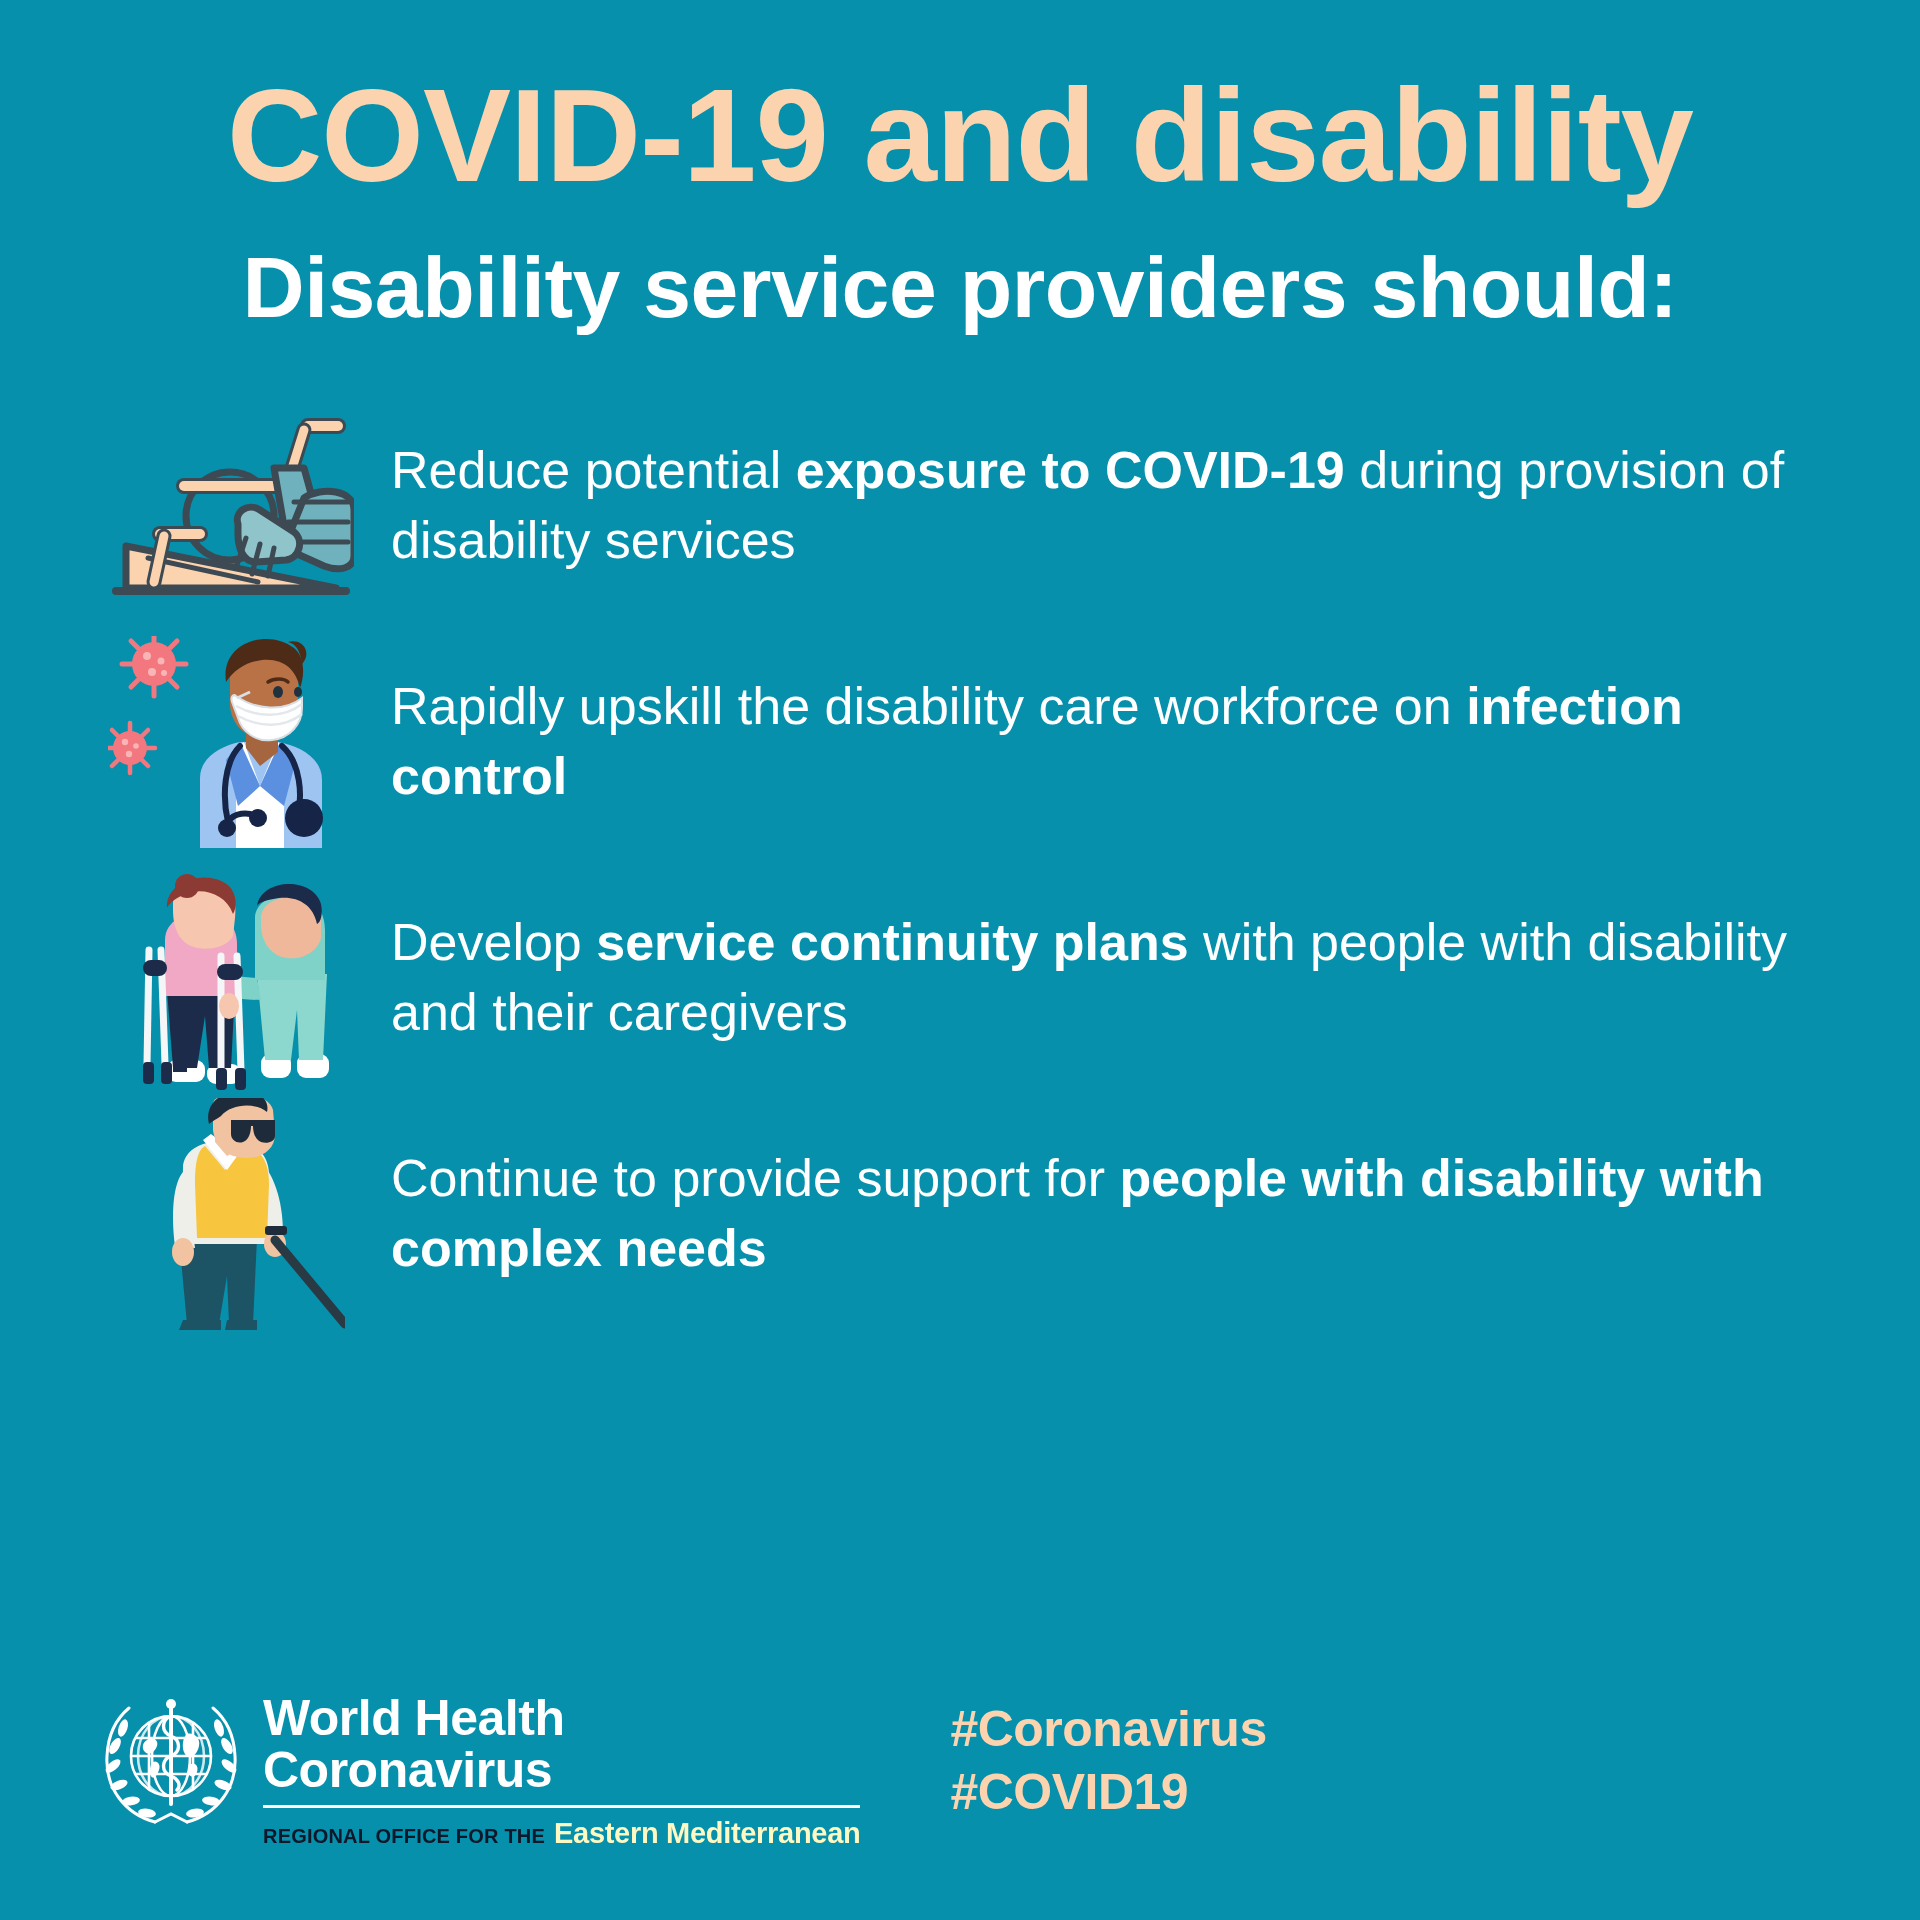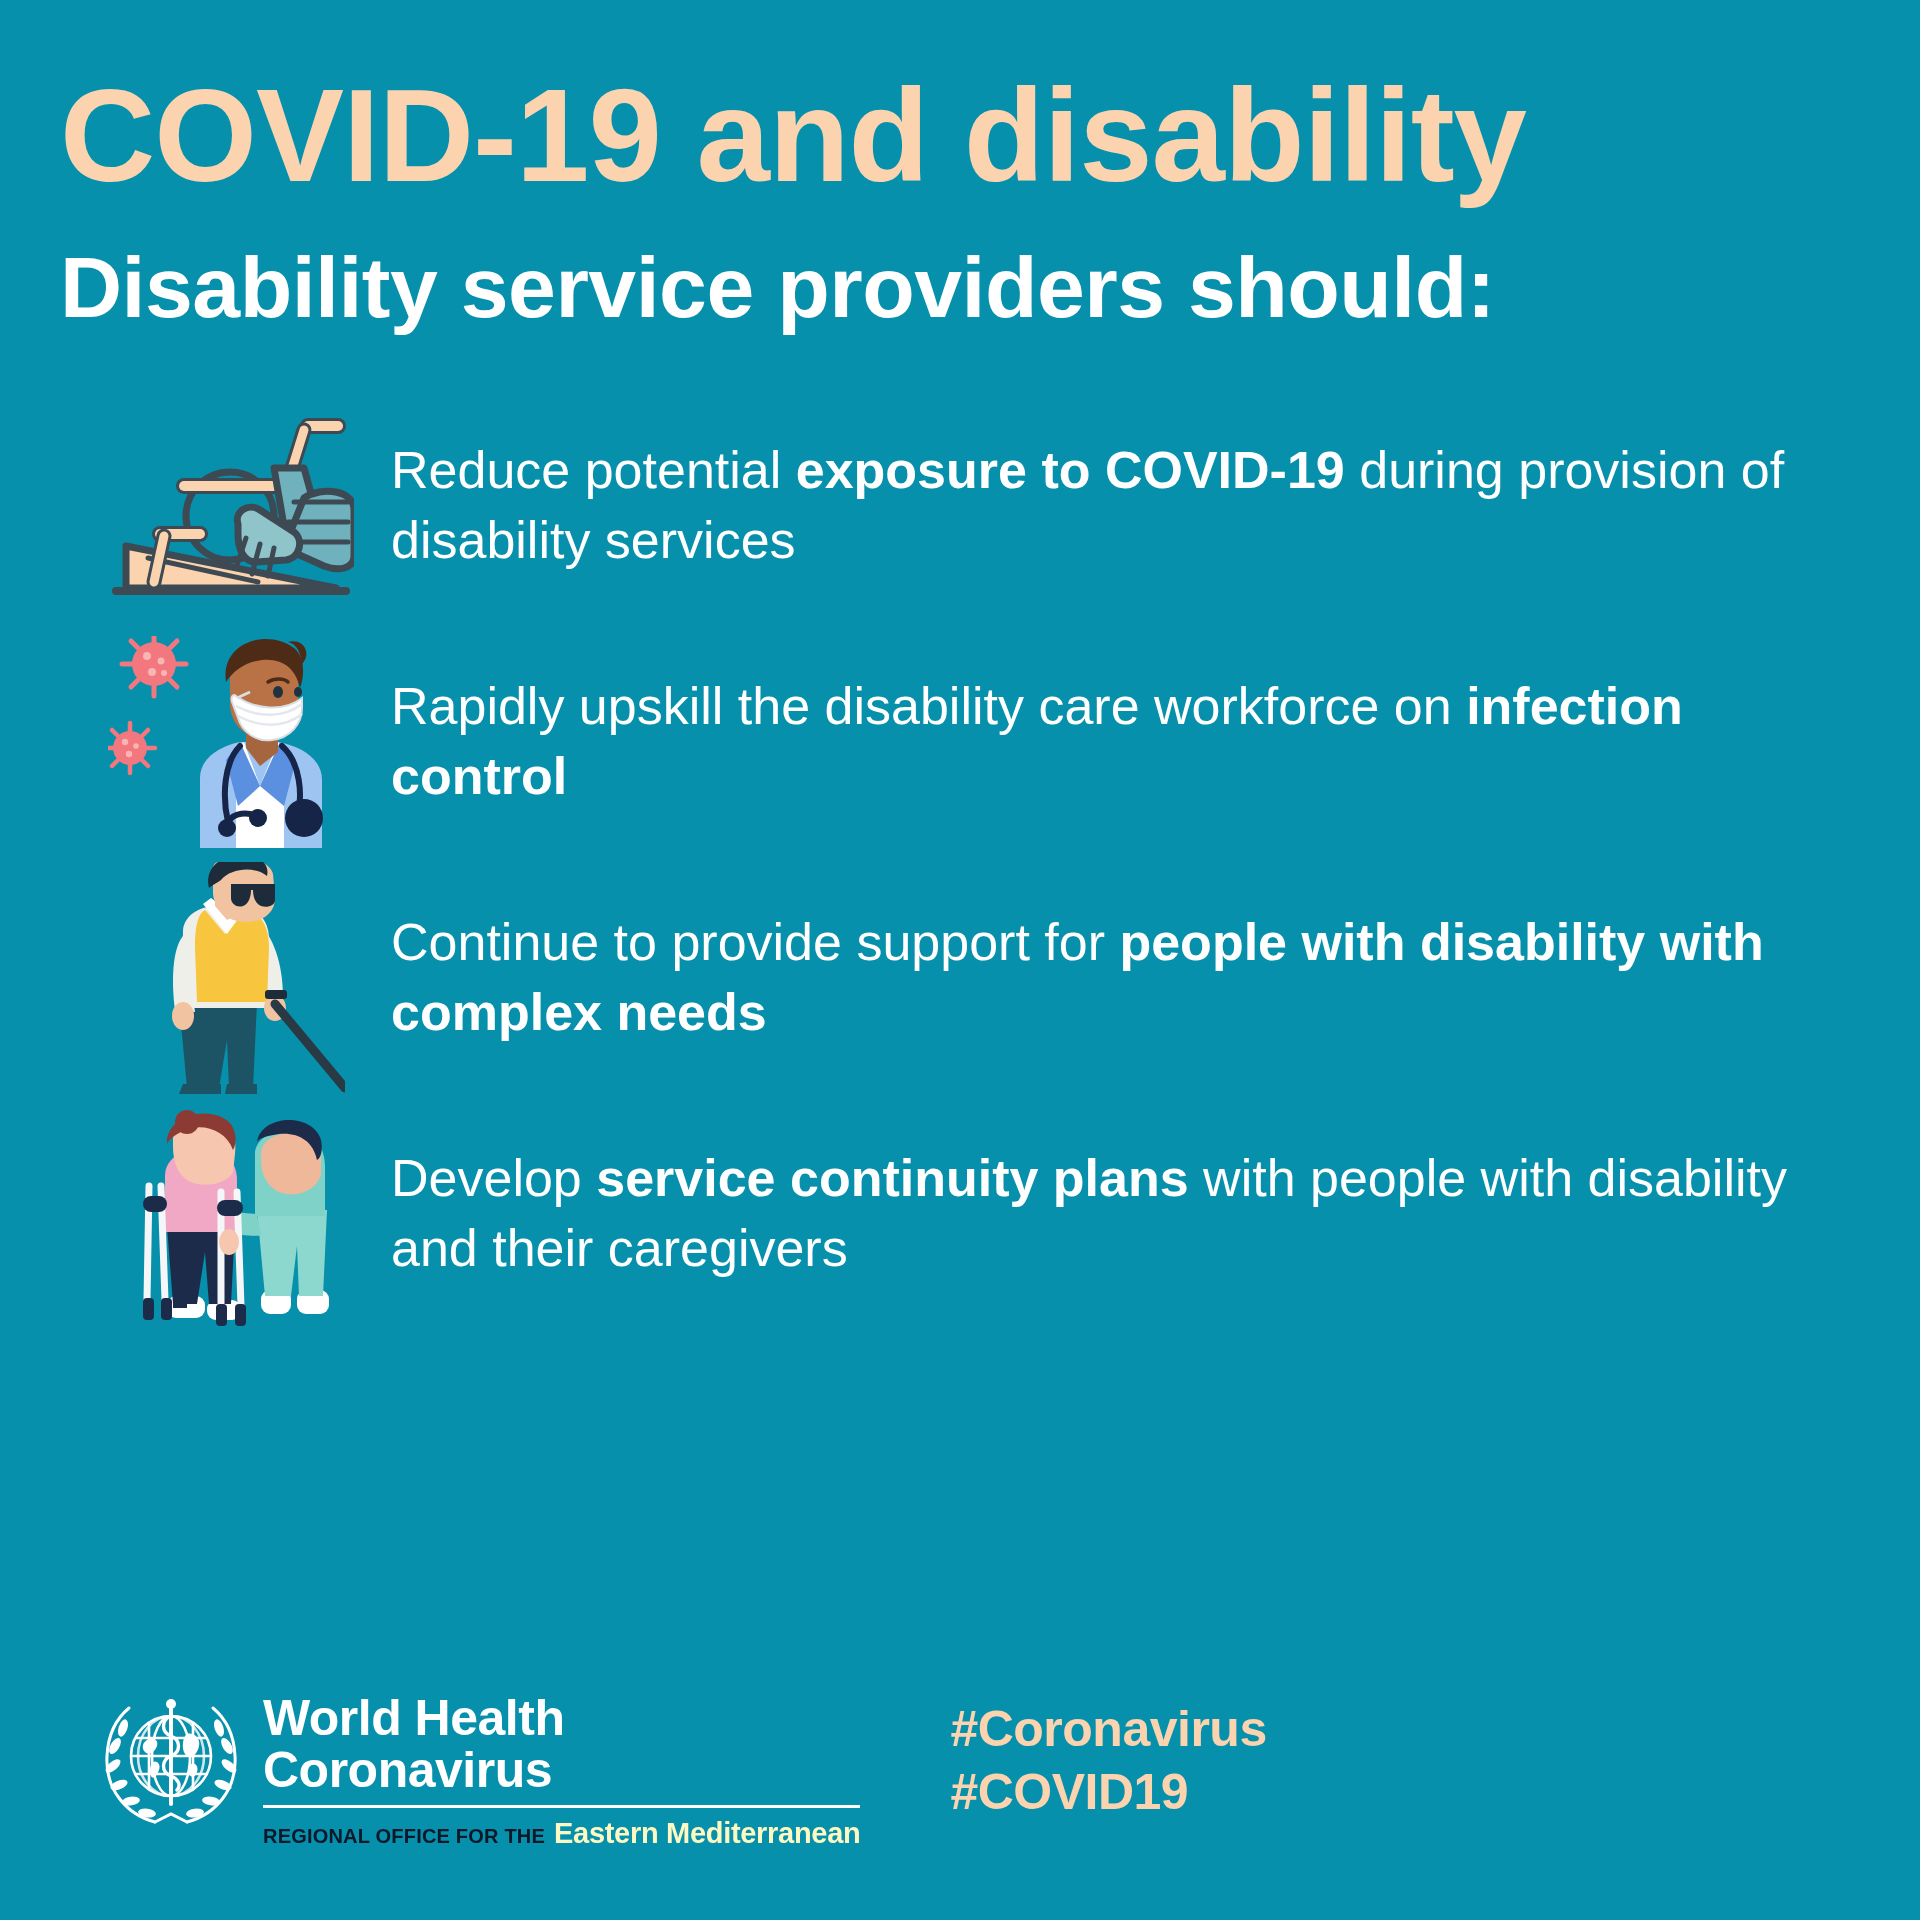--- a/index.html
+++ b/index.html
@@ -18,20 +18,21 @@
     position: absolute;
     inset: 0;
     background: #0690AB;
     display: flex;
     flex-direction: column;
   }
 
   
   .header {
     padding: 70px 60px 0 60px;
+    text-align: center;
   }
   .title {
     color: #FBD3AF;
     font-size: 132px;
     font-weight: bold;
     line-height: 1.0;
     letter-spacing: -1px;
     margin: 0;
     white-space: nowrap;
   }
@@ -287,60 +288,20 @@
           <circle cx="196" cy="182" r="19" fill="#152447"></circle>
         </svg>
       </div>
       <div class="bullet-text">
         <span>Rapidly upskill the disability care workforce on </span><b>infection control</b>
       </div>
     </div>
 
     <div class="bullet">
       <div class="bullet-icon">
-        <svg width="228" height="232" viewBox="0 0 228 232">
-
-          <path d="M62 140 L140 140 L136 226 L112 226 L110 178 L102 226 L70 226 Z" fill="#1C5465"></path>
-
-          <path d="M66 70 C66 54 82 44 100 44 L124 44 C142 46 152 60 152 76 L152 146 L64 146 Z" fill="#EFEFEA"></path>
-
-          <path d="M66 74 C56 86 54 116 58 148 L78 150 C74 118 76 92 84 80 Z" fill="#EFEFEA"></path>
-
-          <path d="M142 62 C156 74 166 102 166 134 L148 140 C146 112 140 88 132 76 Z" fill="#EFEFEA"></path>
-
-          <path d="M88 48 L108 72 L128 48 C148 52 152 70 152 86 L150 140 L80 140 L78 86 C78 68 80 52 88 48 Z" fill="#F7C53E"></path>
-
-          <path d="M86 42 L110 72 L132 42 L124 36 L110 48 L94 36 Z" fill="#FFFFFF"></path>
-
-          <path d="M98 22 L128 22 L128 48 L110 58 L98 44 Z" fill="#F2C3A0"></path>
-
-          <path d="M96 6 C96 -8 150 -10 156 12 L158 36 C158 52 144 60 130 60 C112 60 98 50 96 32 Z" fill="#F2C3A0"></path>
-
-          <path d="M92 26 C86 2 112 -12 136 -6 C148 -2 152 6 150 14 C138 4 114 6 104 18 C98 22 94 24 92 26 Z" fill="#1D2B3A"></path>
-
-          <path d="M126 22 L158 22 L158 38 C158 44 150 46 144 44 C138 42 136 34 136 28 L134 28 C134 34 132 42 126 44 C120 46 114 42 114 36 L114 22 Z" fill="#1D2B3A"></path>
-
-          <ellipse cx="66" cy="154" rx="11" ry="14" fill="#F2C3A0"></ellipse>
-          <ellipse cx="158" cy="146" rx="11" ry="13" fill="#F2C3A0"></ellipse>
-
-          <rect x="148" y="128" width="22" height="9" rx="3" fill="#1D2B3A"></rect>
-
-          <path d="M158 142 L228 226" stroke="#2A3A44" stroke-width="9" stroke-linecap="round" fill="none"></path>
-
-          <path d="M66 222 L104 222 L104 232 L62 232 Z" fill="#1C5465"></path>
-          <path d="M110 222 L140 222 L140 232 L108 232 Z" fill="#1C5465"></path>
-        </svg>
-      </div>
-      <div class="bullet-text">
-        <span>Continue to provide support for </span><b>people with disability with complex needs</b>
-      </div>
-    </div>
-
-    <div class="bullet">
-      <div class="bullet-icon">
         <svg width="220" height="228" viewBox="0 0 220 228">
 
           <g>
             <rect x="140" y="190" width="30" height="24" rx="9" fill="#FFFFFF"></rect>
             <rect x="176" y="190" width="32" height="24" rx="9" fill="#FFFFFF"></rect>
             <path d="M136 110 L206 110 L202 196 L178 196 L176 146 L170 196 L144 196 Z" fill="#8CD8CE"></path>
             <path d="M134 54 C134 36 160 26 176 30 C196 34 204 50 204 66 L204 116 L134 116 Z" fill="#7FD2C8"></path>
             <rect x="152" y="72" width="28" height="9" rx="2" fill="#E8F6F4"></rect>
             <path d="M140 54 C140 28 196 24 200 52 L200 74 C196 90 178 96 166 94 C150 92 140 78 140 60 Z" fill="#F0B89A"></path>
             <path d="M136 42 C140 14 192 12 200 40 C202 50 200 58 196 60 C192 40 176 32 158 34 C146 36 138 38 136 42 Z" fill="#1D2B4A"></path>
@@ -373,20 +334,60 @@
             <rect x="40" y="198" width="11" height="22" rx="4"></rect>
             <rect x="95" y="204" width="11" height="22" rx="4"></rect>
             <rect x="114" y="204" width="11" height="22" rx="4"></rect>
           </g>
 
           <ellipse cx="108" cy="142" rx="10" ry="13" fill="#F6C6AE"></ellipse>
         </svg>
       </div>
       <div class="bullet-text">
         <span>Develop </span><b>service continuity plans</b><span> with people with disability and their caregivers</span>
+      </div>
+    </div>
+
+    <div class="bullet">
+      <div class="bullet-icon">
+        <svg width="228" height="232" viewBox="0 0 228 232">
+
+          <path d="M62 140 L140 140 L136 226 L112 226 L110 178 L102 226 L70 226 Z" fill="#1C5465"></path>
+
+          <path d="M66 70 C66 54 82 44 100 44 L124 44 C142 46 152 60 152 76 L152 146 L64 146 Z" fill="#EFEFEA"></path>
+
+          <path d="M66 74 C56 86 54 116 58 148 L78 150 C74 118 76 92 84 80 Z" fill="#EFEFEA"></path>
+
+          <path d="M142 62 C156 74 166 102 166 134 L148 140 C146 112 140 88 132 76 Z" fill="#EFEFEA"></path>
+
+          <path d="M88 48 L108 72 L128 48 C148 52 152 70 152 86 L150 140 L80 140 L78 86 C78 68 80 52 88 48 Z" fill="#F7C53E"></path>
+
+          <path d="M86 42 L110 72 L132 42 L124 36 L110 48 L94 36 Z" fill="#FFFFFF"></path>
+
+          <path d="M98 22 L128 22 L128 48 L110 58 L98 44 Z" fill="#F2C3A0"></path>
+
+          <path d="M96 6 C96 -8 150 -10 156 12 L158 36 C158 52 144 60 130 60 C112 60 98 50 96 32 Z" fill="#F2C3A0"></path>
+
+          <path d="M92 26 C86 2 112 -12 136 -6 C148 -2 152 6 150 14 C138 4 114 6 104 18 C98 22 94 24 92 26 Z" fill="#1D2B3A"></path>
+
+          <path d="M126 22 L158 22 L158 38 C158 44 150 46 144 44 C138 42 136 34 136 28 L134 28 C134 34 132 42 126 44 C120 46 114 42 114 36 L114 22 Z" fill="#1D2B3A"></path>
+
+          <ellipse cx="66" cy="154" rx="11" ry="14" fill="#F2C3A0"></ellipse>
+          <ellipse cx="158" cy="146" rx="11" ry="13" fill="#F2C3A0"></ellipse>
+
+          <rect x="148" y="128" width="22" height="9" rx="3" fill="#1D2B3A"></rect>
+
+          <path d="M158 142 L228 226" stroke="#2A3A44" stroke-width="9" stroke-linecap="round" fill="none"></path>
+
+          <path d="M66 222 L104 222 L104 232 L62 232 Z" fill="#1C5465"></path>
+          <path d="M110 222 L140 222 L140 232 L108 232 Z" fill="#1C5465"></path>
+        </svg>
+      </div>
+      <div class="bullet-text">
+        <span>Continue to provide support for </span><b>people with disability with complex needs</b>
       </div>
     </div>
 
   </div>
 
   <div class="footer">
 
     <div class="who-logo">
       <div class="who-emblem">
         <svg width="152" height="152" viewBox="0 0 152 152">

